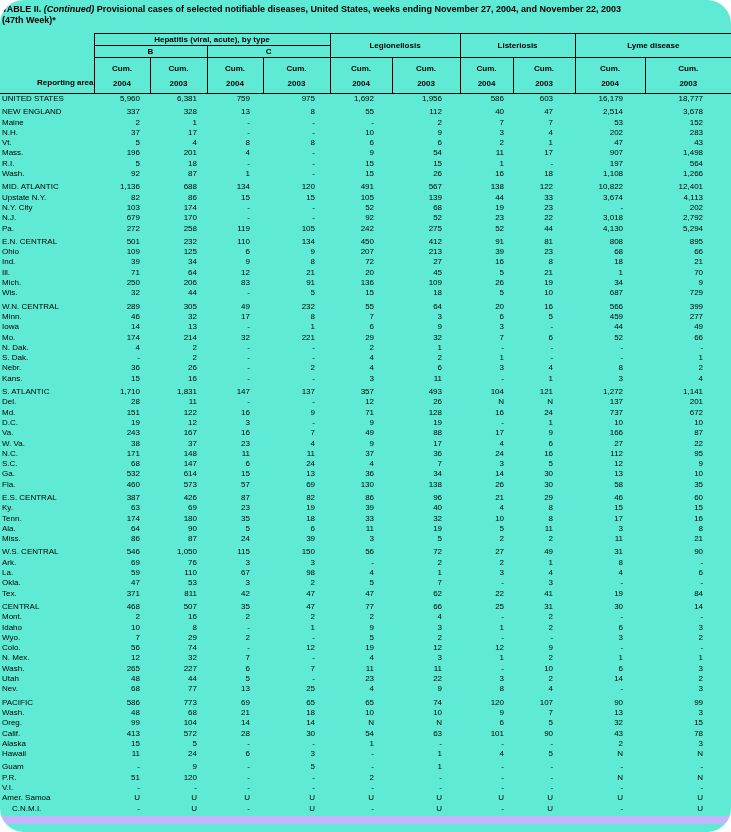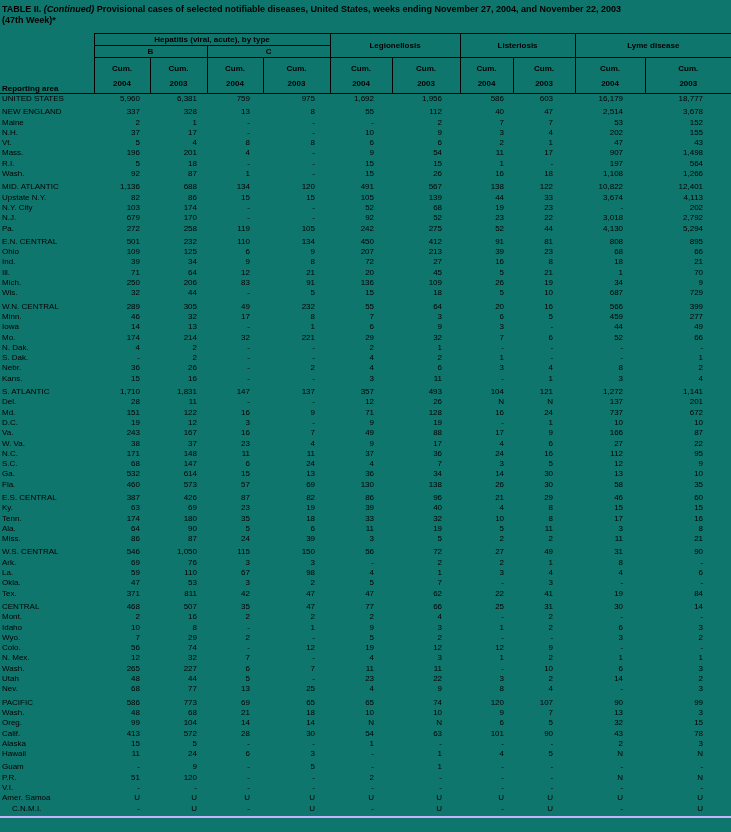--- a/index.html
+++ b/index.html
@@ -1,23 +1,24 @@
 <!DOCTYPE html>
 <html><head>
 <meta charset="utf-8">
 <style>
   html,body{margin:0;padding:0;background:#fff;}
   .page{
     position:relative;
     width:731px;height:832px;
-    background:#0f766e;color:#000;
+    background:#5eead4;color:#000;
     font-family:"Liberation Sans",sans-serif;
     box-sizing:border-box;
     padding-top:4px;
     overflow:hidden;
+    border-radius:24px;
   }
   .title{
     font-size:9px;font-weight:bold;line-height:11px;
     white-space:pre-line;
     margin:0 0 0 2px;
     letter-spacing:0px;
   }
   .title .it{font-style:italic;}
   table.main{
     border-collapse:collapse;table-layout:fixed;
@@ -30,41 +31,41 @@
   th.grp{
     border-top:1px solid #000;border-left:1px solid #000;border-bottom:1px solid #000;
     text-align:center;vertical-align:middle;height:11px;
   }
   th.sub{
     border-left:1px solid #000;border-bottom:1px solid #000;
     text-align:center;height:11px;vertical-align:middle;
   }
   th.ra{
     border-bottom:1px solid #000;
-    text-align:left;vertical-align:bottom;
-    padding-left:2px;padding-bottom:0;
+    text-align:right;vertical-align:bottom;
+    padding-left:2px;padding-bottom:6px;
     font-size:8px;
   }
   th.cum{
     border-left:1px solid #000;border-bottom:1px solid #000;
     text-align:center;white-space:pre-line;line-height:15px;
     padding:3px 0 2px 0;vertical-align:bottom;
   }
   tbody td{
     font-size:8px;line-height:10.3px;padding:0;vertical-align:bottom;
     white-space:nowrap;
   }
   td.area{text-align:left;padding-left:2px;}
   td.num{text-align:right;}
   td.c1{padding-right:10px}td.c2{padding-right:10px}td.c3{padding-right:13px}
   td.c4{padding-right:15px}td.c5{padding-right:18px}td.c6{padding-right:18px}
   td.c7{padding-right:9px}td.c8{padding-right:22px}td.c9{padding-right:22px}
   td.c10{padding-right:28px}
   tr.gap td{padding-top:3px;}
-  tr.last td{border-bottom:2px solid #c4b5fd;padding-bottom:2px;padding-left:12px;}
+  tr.last td{border-bottom:8px solid #c4b5fd;padding-bottom:2px;padding-left:12px;}
   .footnotes{font-size:8px;line-height:10px;margin-top:3px;margin-left:2px;}
   .fn1 span{display:inline-block;vertical-align:top;}
   .fn-n{width:110px;}
   .fn-u{width:97px;}
 </style>
 </head>
 <body>
 
 <div class="page">
 
@@ -164,21 +165,21 @@
           <td class="area state">N.H.</td>
           <td class="num c1">37</td>
           <td class="num c2">17</td>
           <td class="num c3">-</td>
           <td class="num c4">-</td>
           <td class="num c5">10</td>
           <td class="num c6">9</td>
           <td class="num c7">3</td>
           <td class="num c8">4</td>
           <td class="num c9">202</td>
-          <td class="num c10">155</td>
+          <td class="num c10">283</td>
         </tr>
         <tr>
           <td class="area state">Vt.</td>
           <td class="num c1">5</td>
           <td class="num c2">4</td>
           <td class="num c3">8</td>
           <td class="num c4">8</td>
           <td class="num c5">6</td>
           <td class="num c6">6</td>
           <td class="num c7">2</td>

